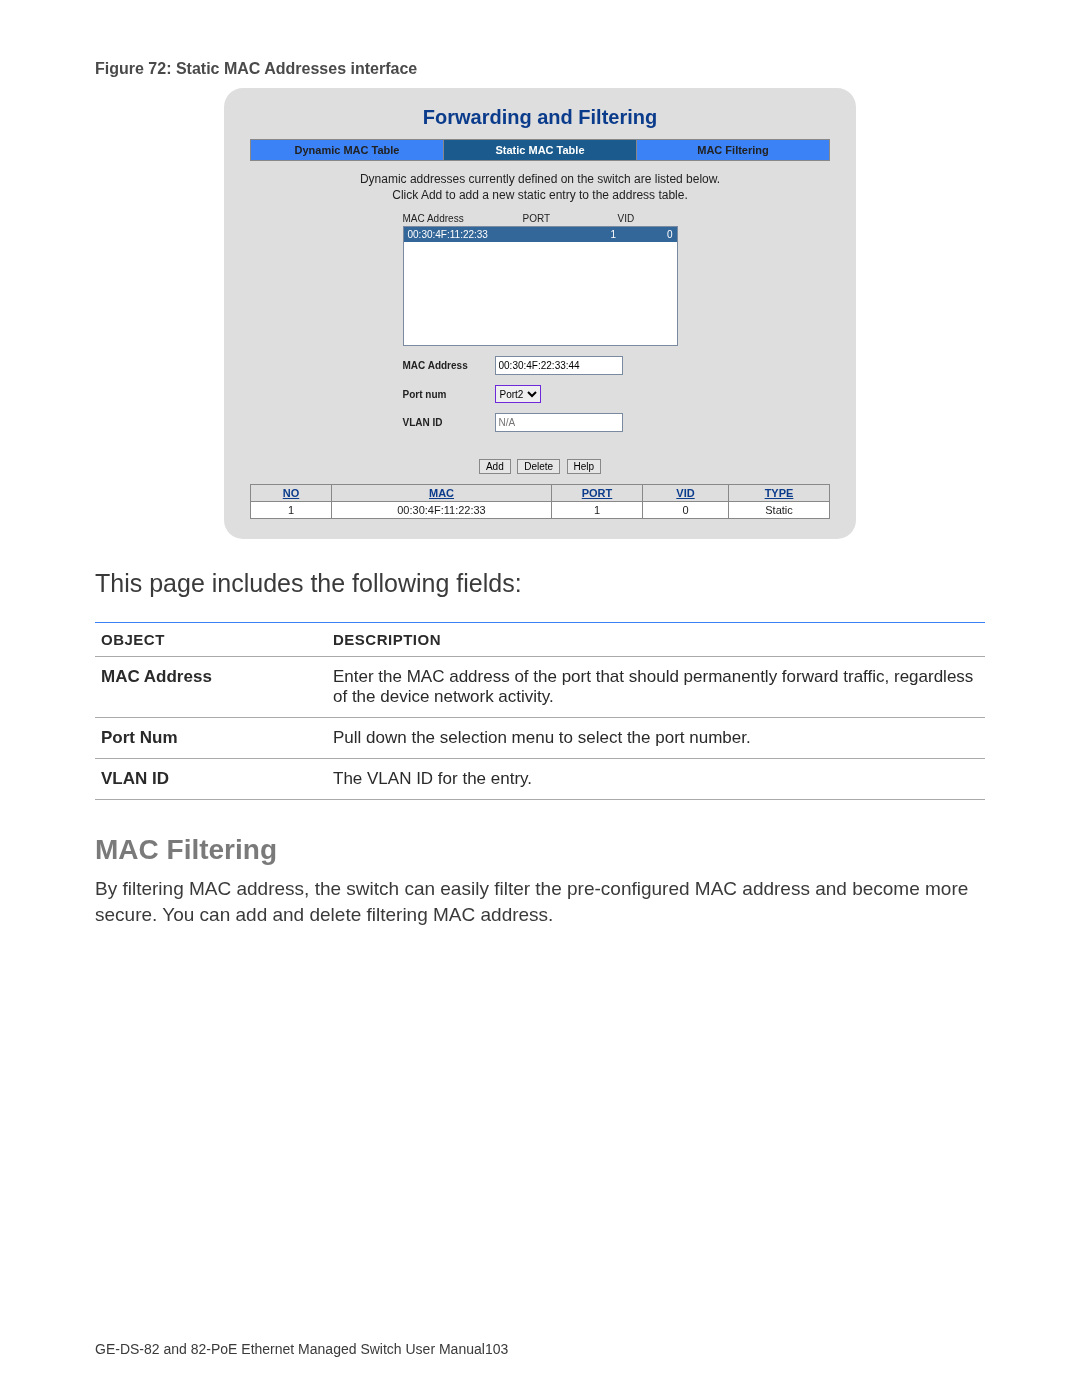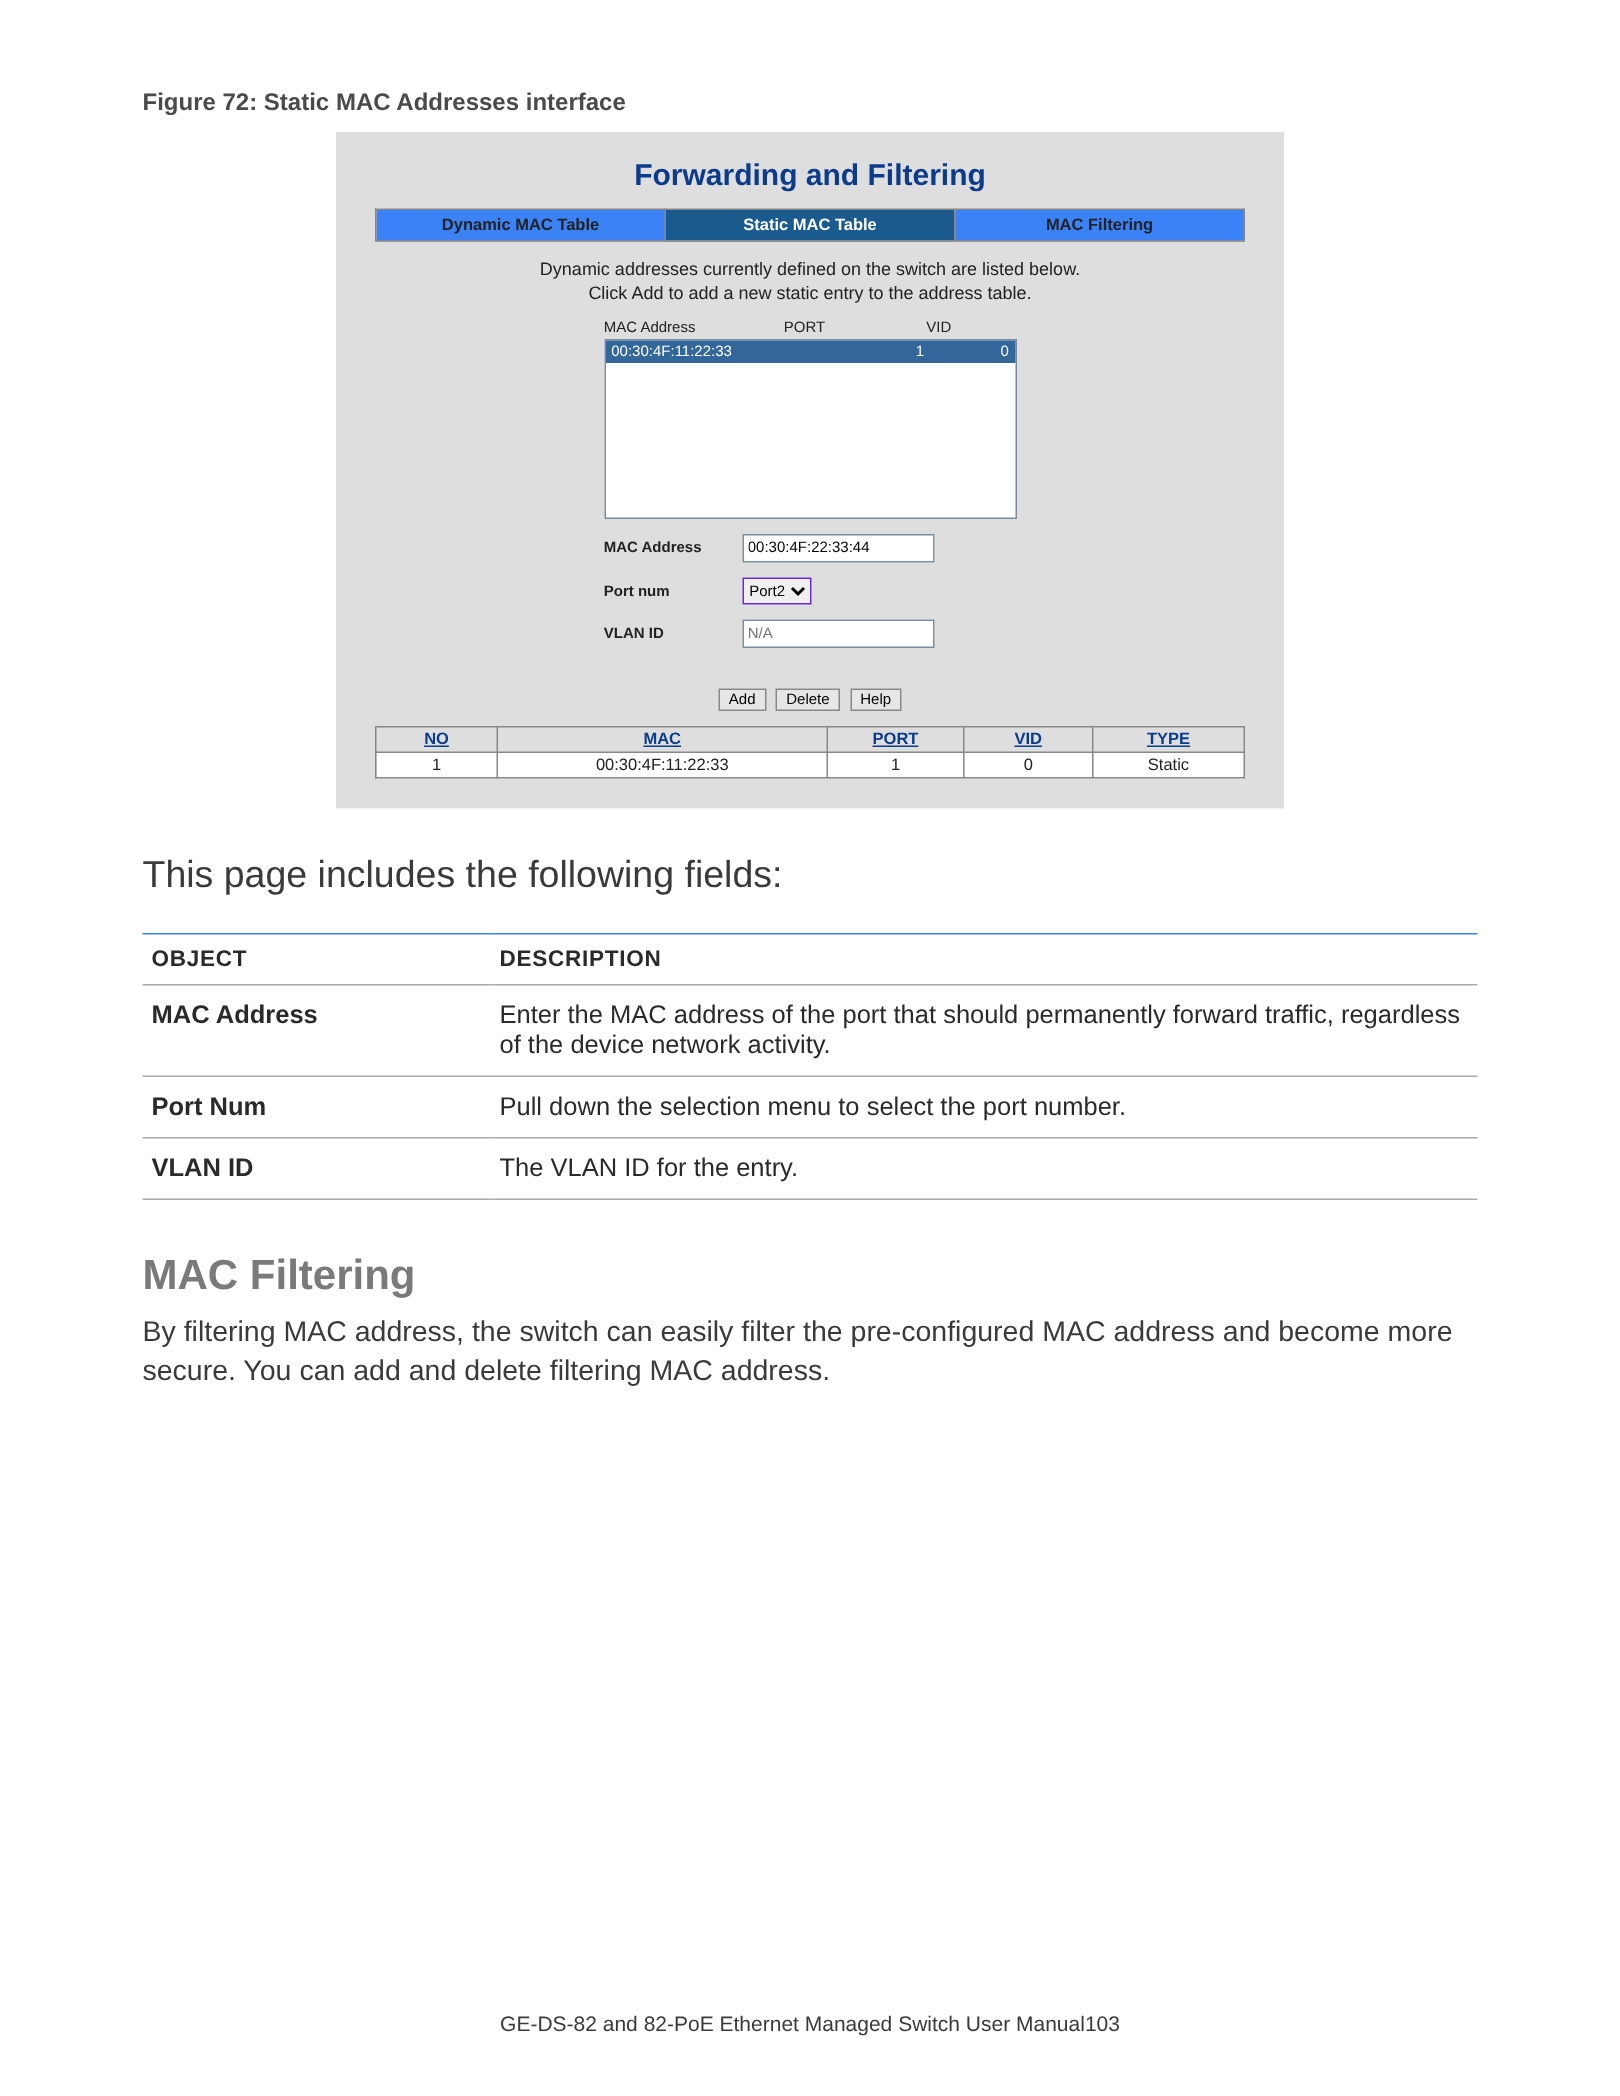--- a/index.html
+++ b/index.html
@@ -29,20 +29,21 @@
     margin-bottom: 10px;
   }
   
   .shot {
     width: 632px;
     margin: 0 auto 30px auto;
     background: #dedede;
     padding: 14px 26px 20px 26px;
     box-sizing: border-box;
     font-family: Verdana, Geneva, sans-serif;
+    border-radius: 19px;
   }
   .shot-title {
     text-align: center;
     font-size: 20px;
     font-weight: bold;
     color: #0b3c8c;
     margin: 4px 0 10px 0;
   }
   .shot-tabs {
     width: 100%;
@@ -198,21 +199,21 @@
     font-size: 19px;
     color: #3a3a3a;
     line-height: 1.35;
   }
   .footer {
     position: absolute;
     bottom: 40px;
     left: 95px;
     right: 95px;
     display: flex;
-    justify-content: center;
+    justify-content: flex-start;
     font-size: 14px;
     color: #3a3a3a;
   }
 </style>
 </head>
 <body>
 
 <div class="page">
 
 

